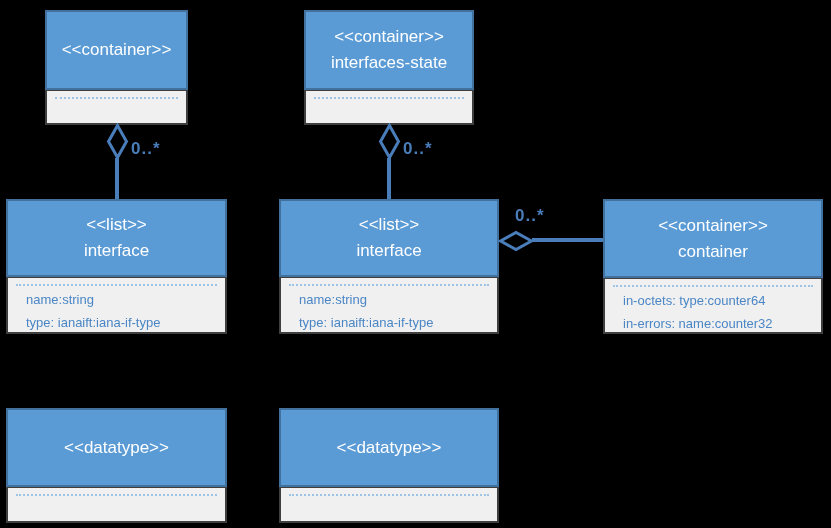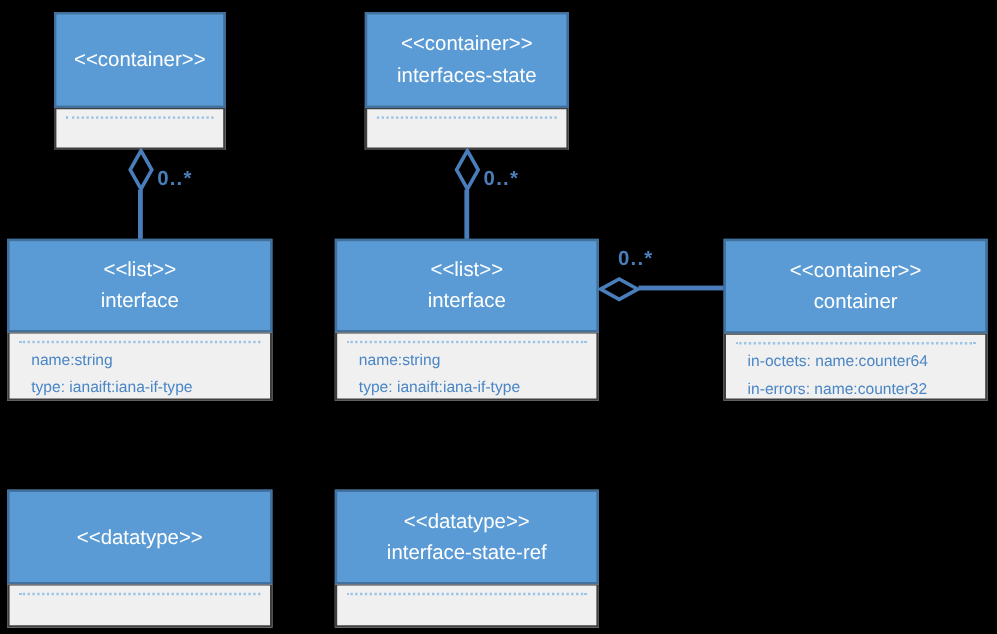--- a/index.html
+++ b/index.html
@@ -138,37 +138,36 @@
   <div class="hline" style="left:532px; top:238px; width:71px;"></div>
   <span class="mult" style="left:515px; top:206px;">0..*</span>
 
   <div class="node" style="left:603px; top:199px; width:220px;">
     <div class="node-header" style="height:79px;">
       <div>&lt;&lt;container&gt;&gt;</div>
       <div>container</div>
     </div>
     <div class="node-body" style="height:56px;">
       <div class="sep"></div>
-      <div class="attr">in-octets: name:counter64</div>
+      <div class="attr">in-octets: type:counter64</div>
       <div class="attr">in-errors: name:counter32</div>
     </div>
   </div>
 
   <div class="node" style="left:6px; top:408px; width:221px;">
     <div class="node-header" style="height:79px;">
       <div>&lt;&lt;datatype&gt;&gt;</div>
     </div>
     <div class="node-body" style="height:36px;">
       <div class="sep"></div>
     </div>
   </div>
 
   <div class="node" style="left:279px; top:408px; width:220px;">
     <div class="node-header" style="height:79px;">
       <div>&lt;&lt;datatype&gt;&gt;</div>
-      <div>interface-state-ref</div>
     </div>
     <div class="node-body" style="height:36px;">
       <div class="sep"></div>
     </div>
   </div>
 
 </div>
 
 </body></html>

